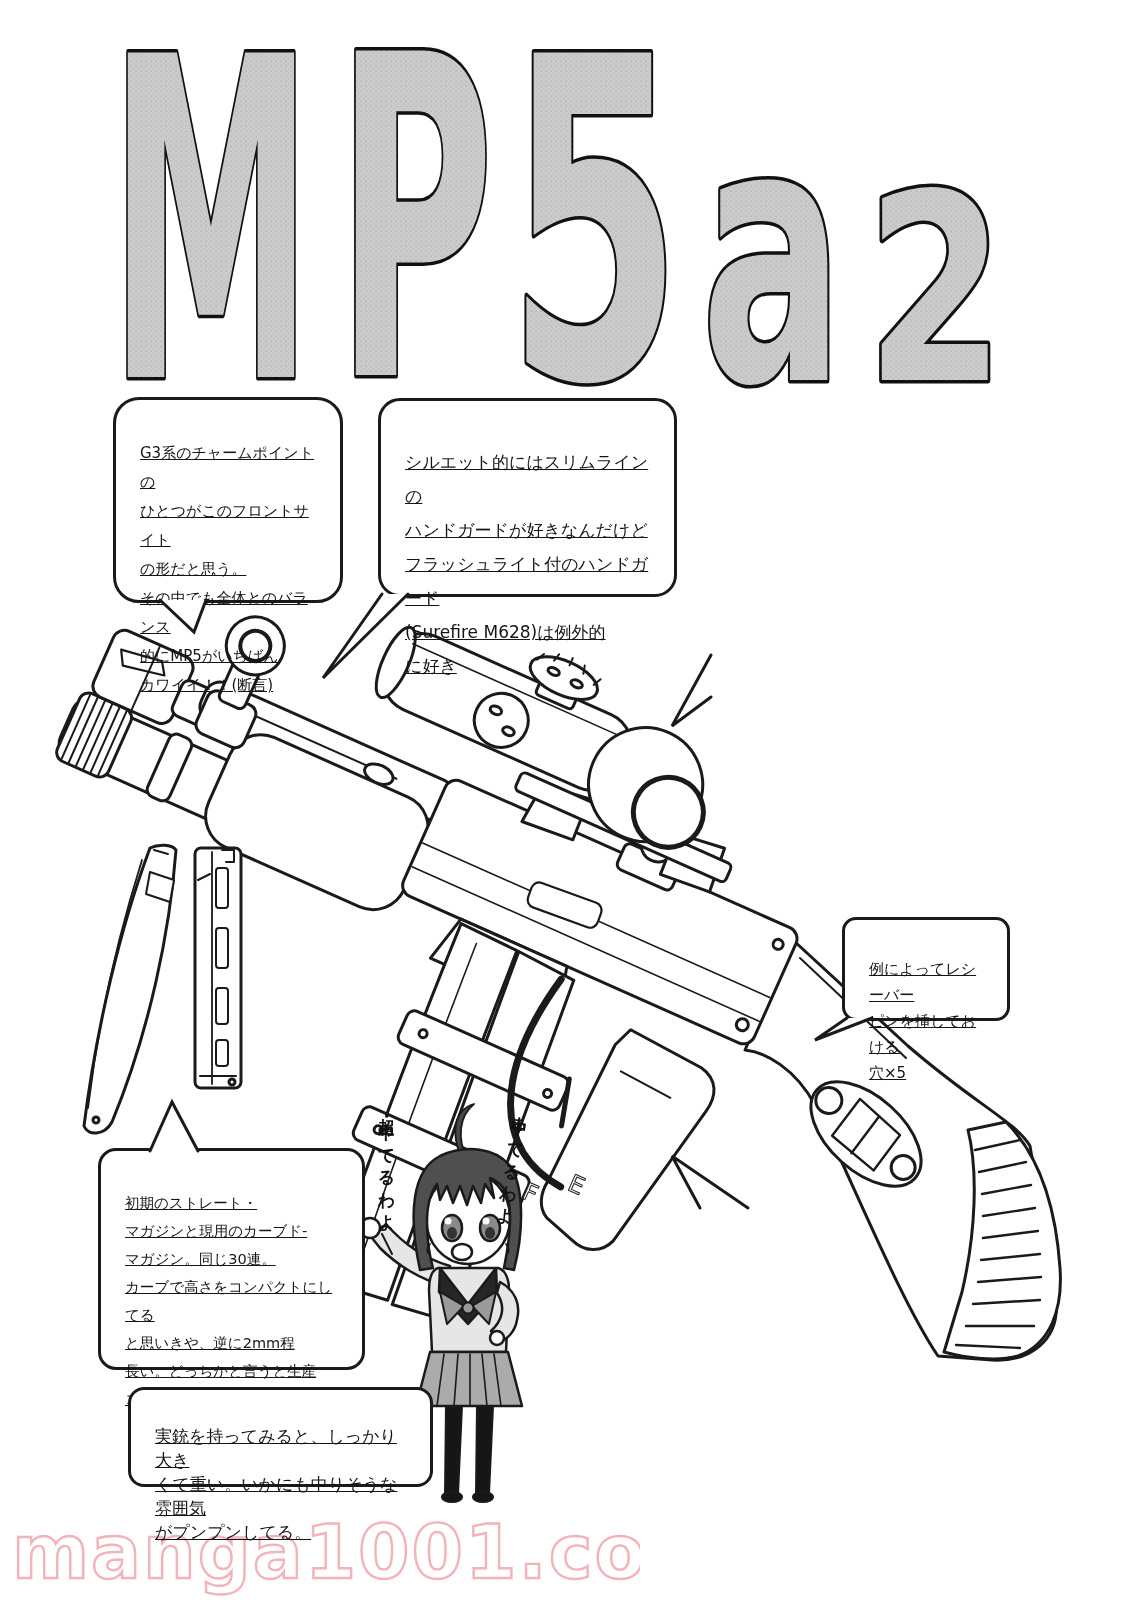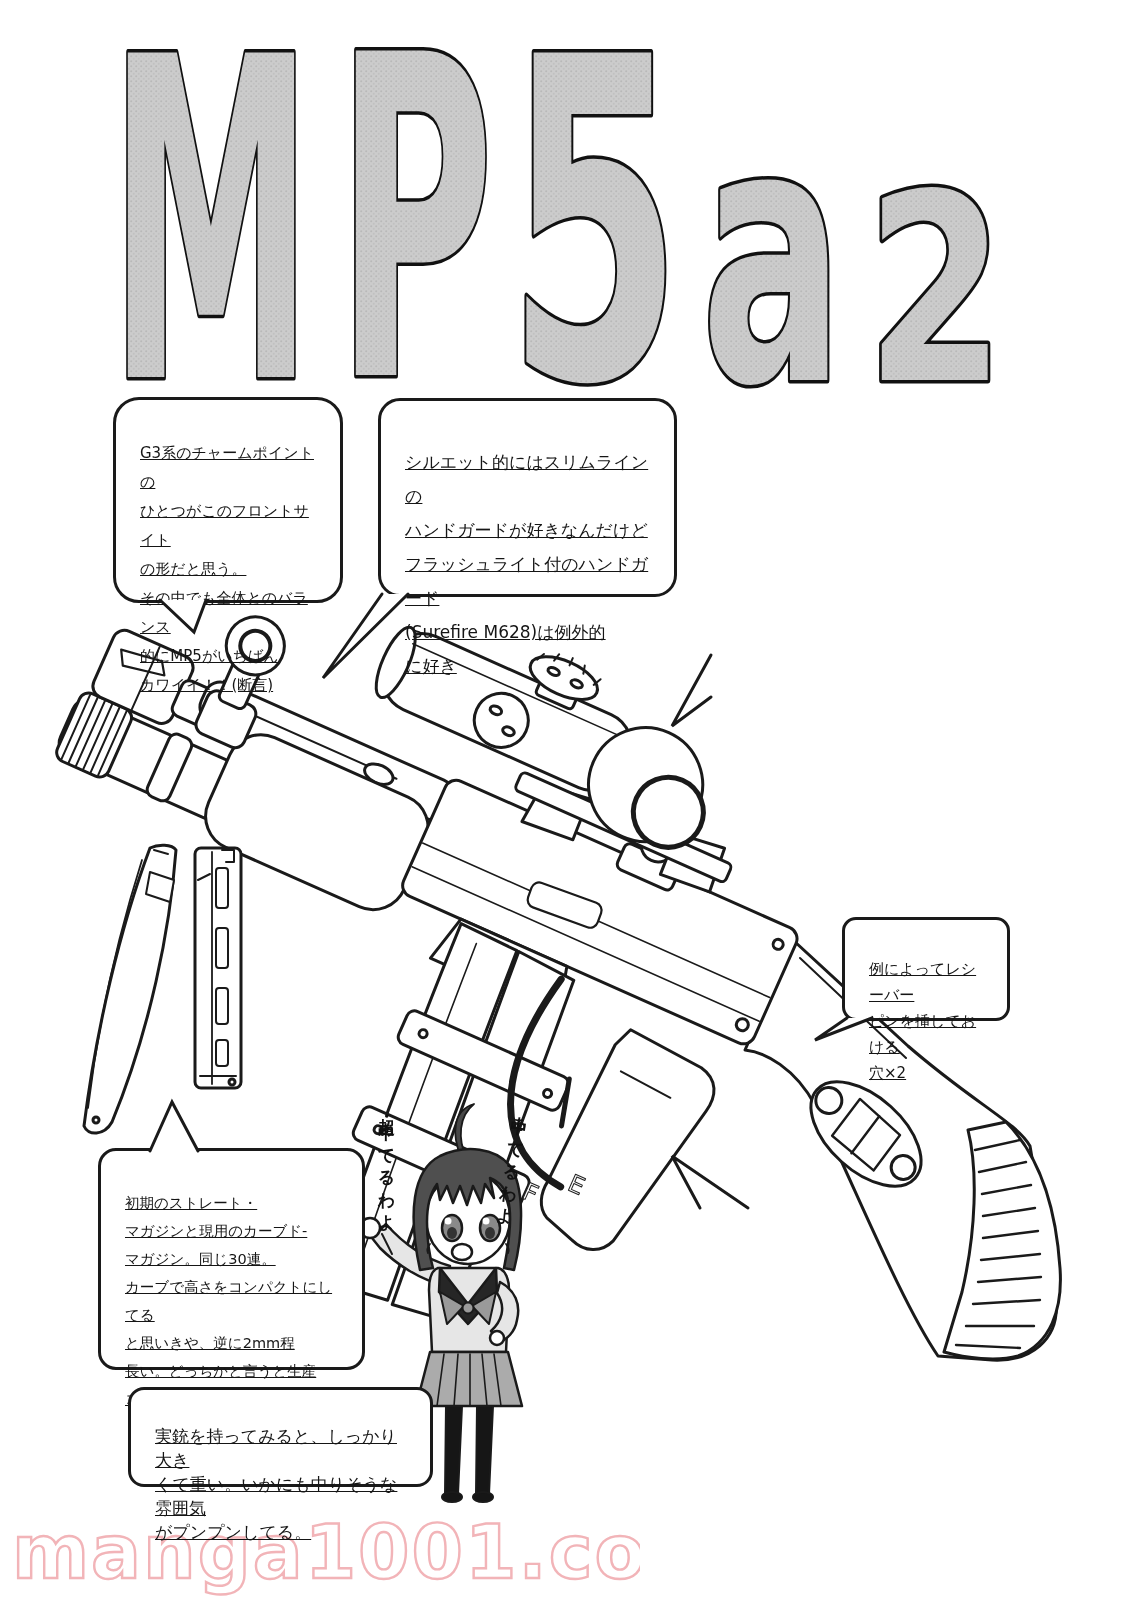--- a/index.html
+++ b/index.html
@@ -279,21 +279,21 @@
   <div class="bubble b2">
     <div class="txt">シルエット的にはスリムラインの
 ハンドガードが好きなんだけど
 フラッシュライト付のハンドガード
 (Surefire M628)は例外的
 に好き</div>
   </div>
   <div class="bubble b4">
     <div class="txt">例によってレシーバー
 ピンを挿しておける
-穴×2</div>
+穴×5</div>
   </div>
   <div class="bubble b5">
     <div class="txt">初期のストレート・
 マガジンと現用のカーブド-
 マガジン。同じ30連。
 カーブで高さをコンパクトにしてる
 と思いきや、逆に2mm程
 長い。どっちかと言うと生産
 コストの問題か？</div>
   </div>

